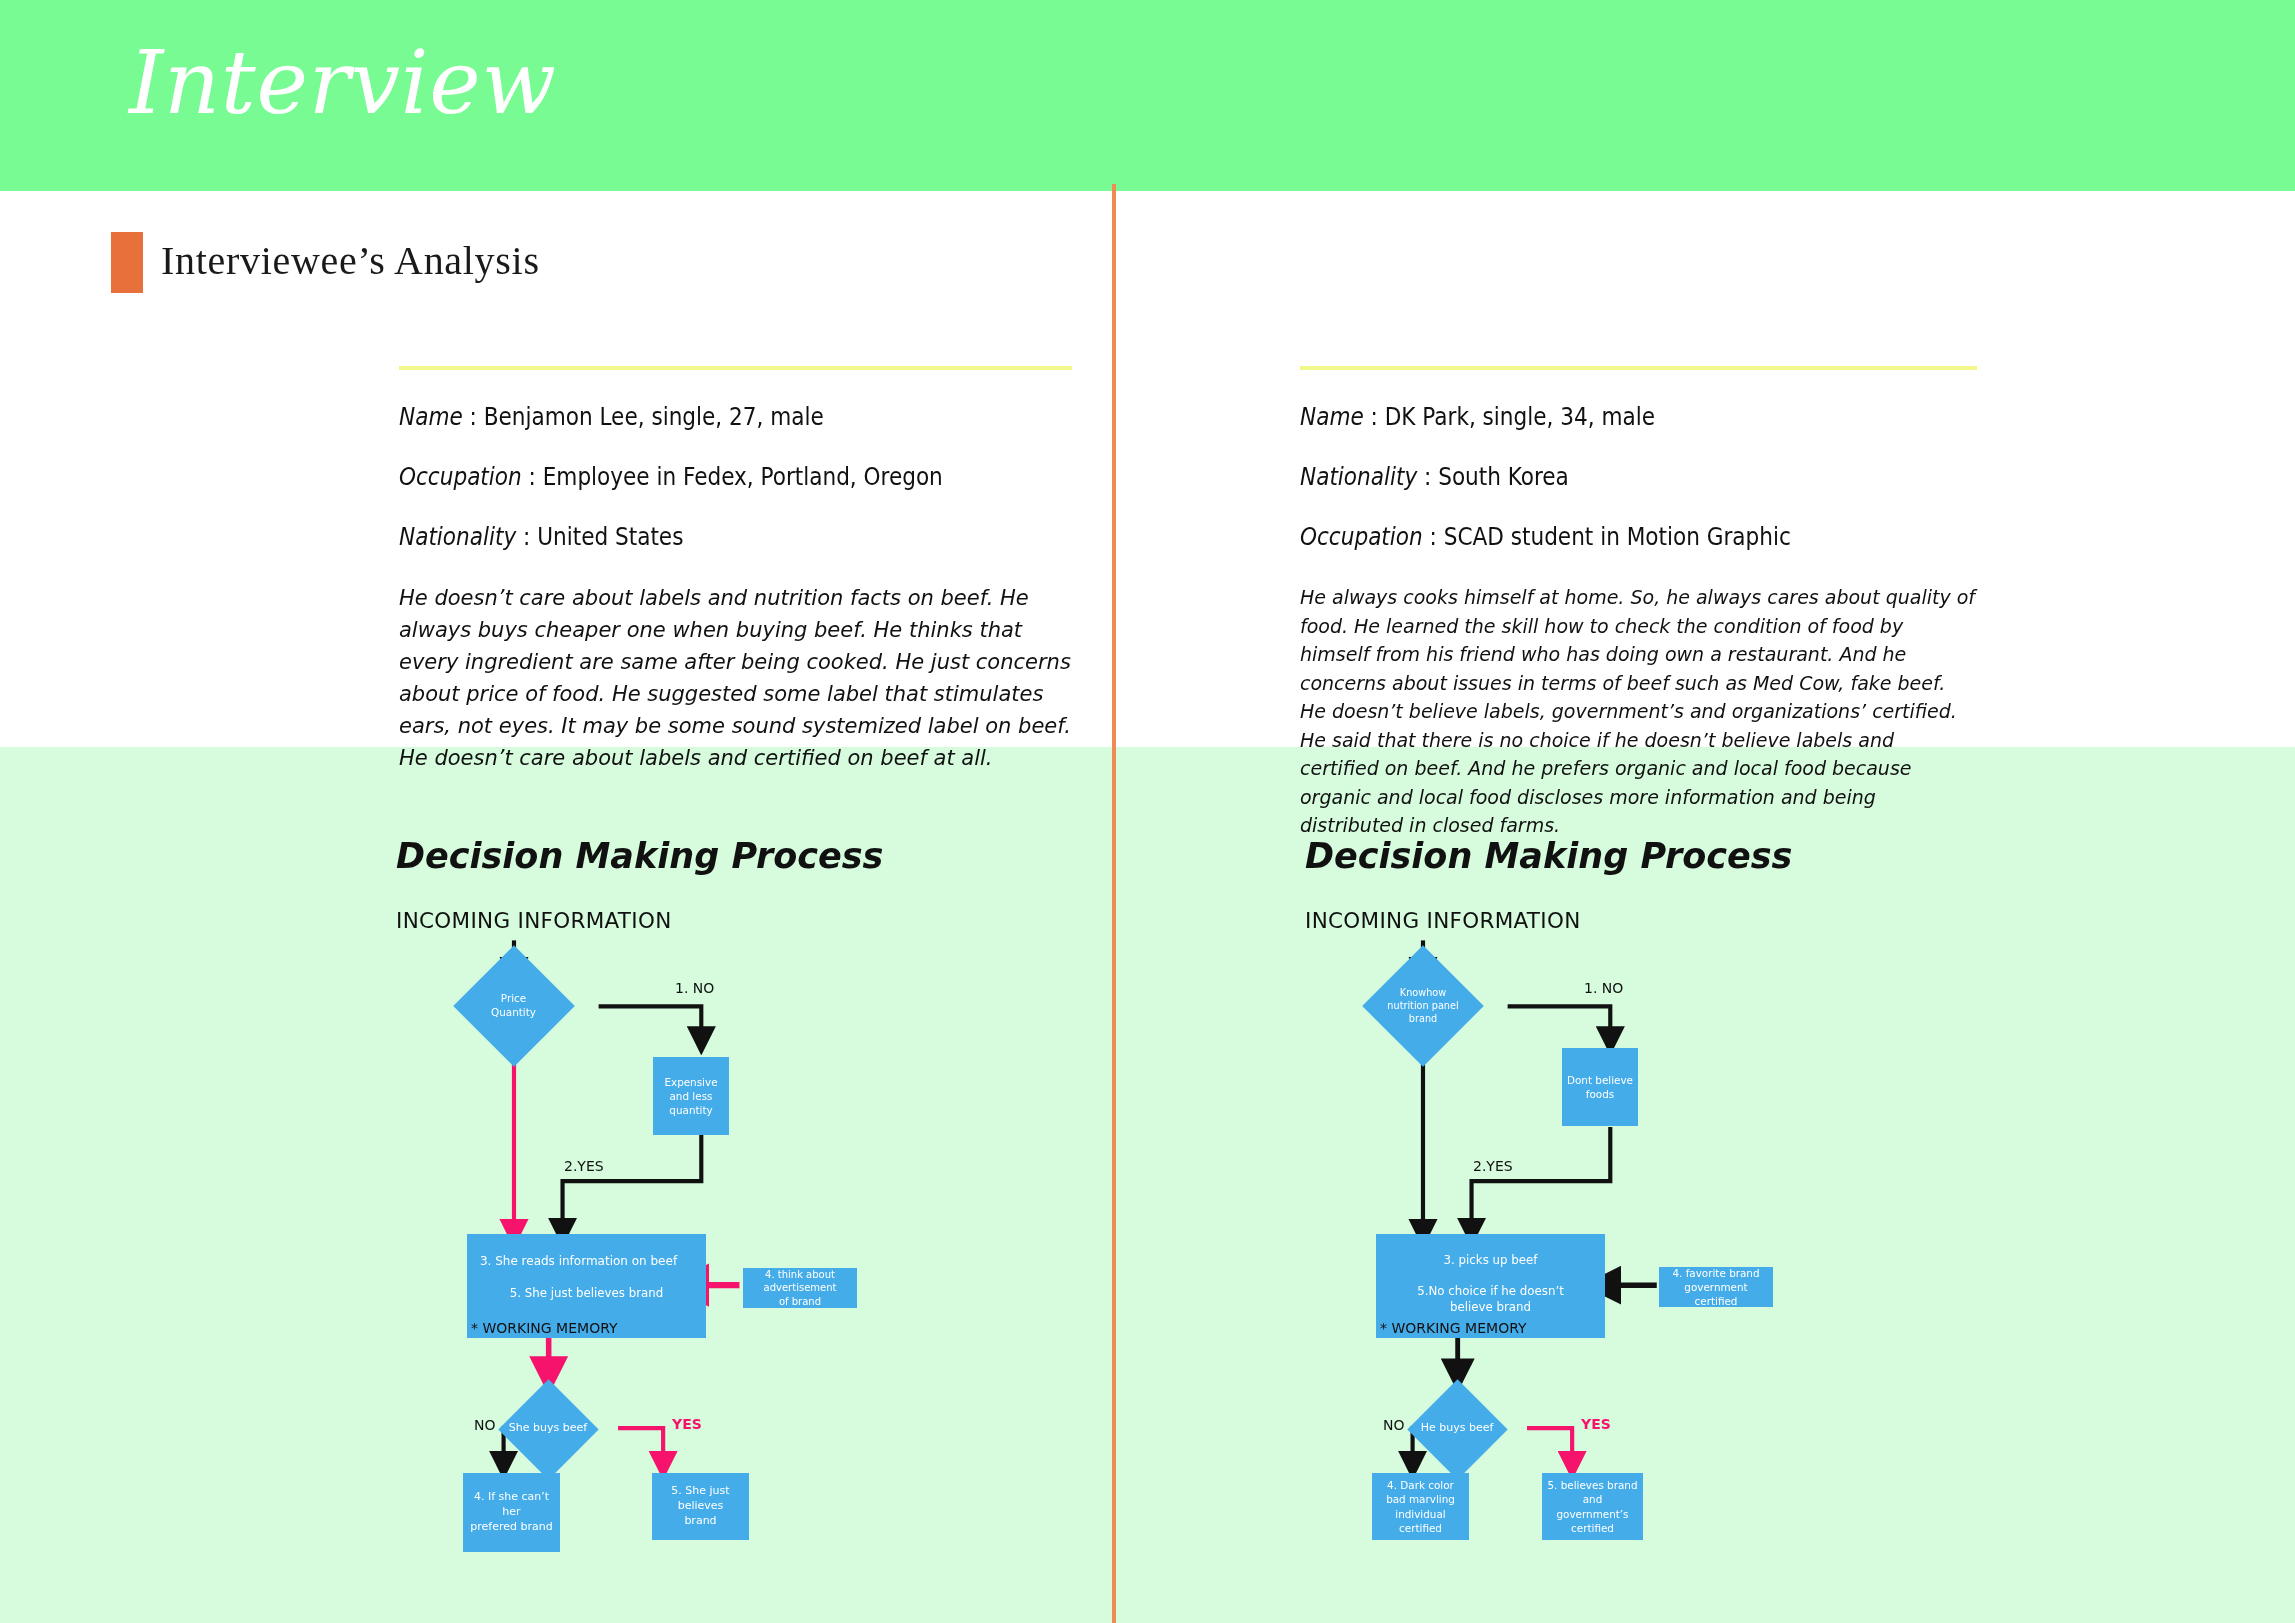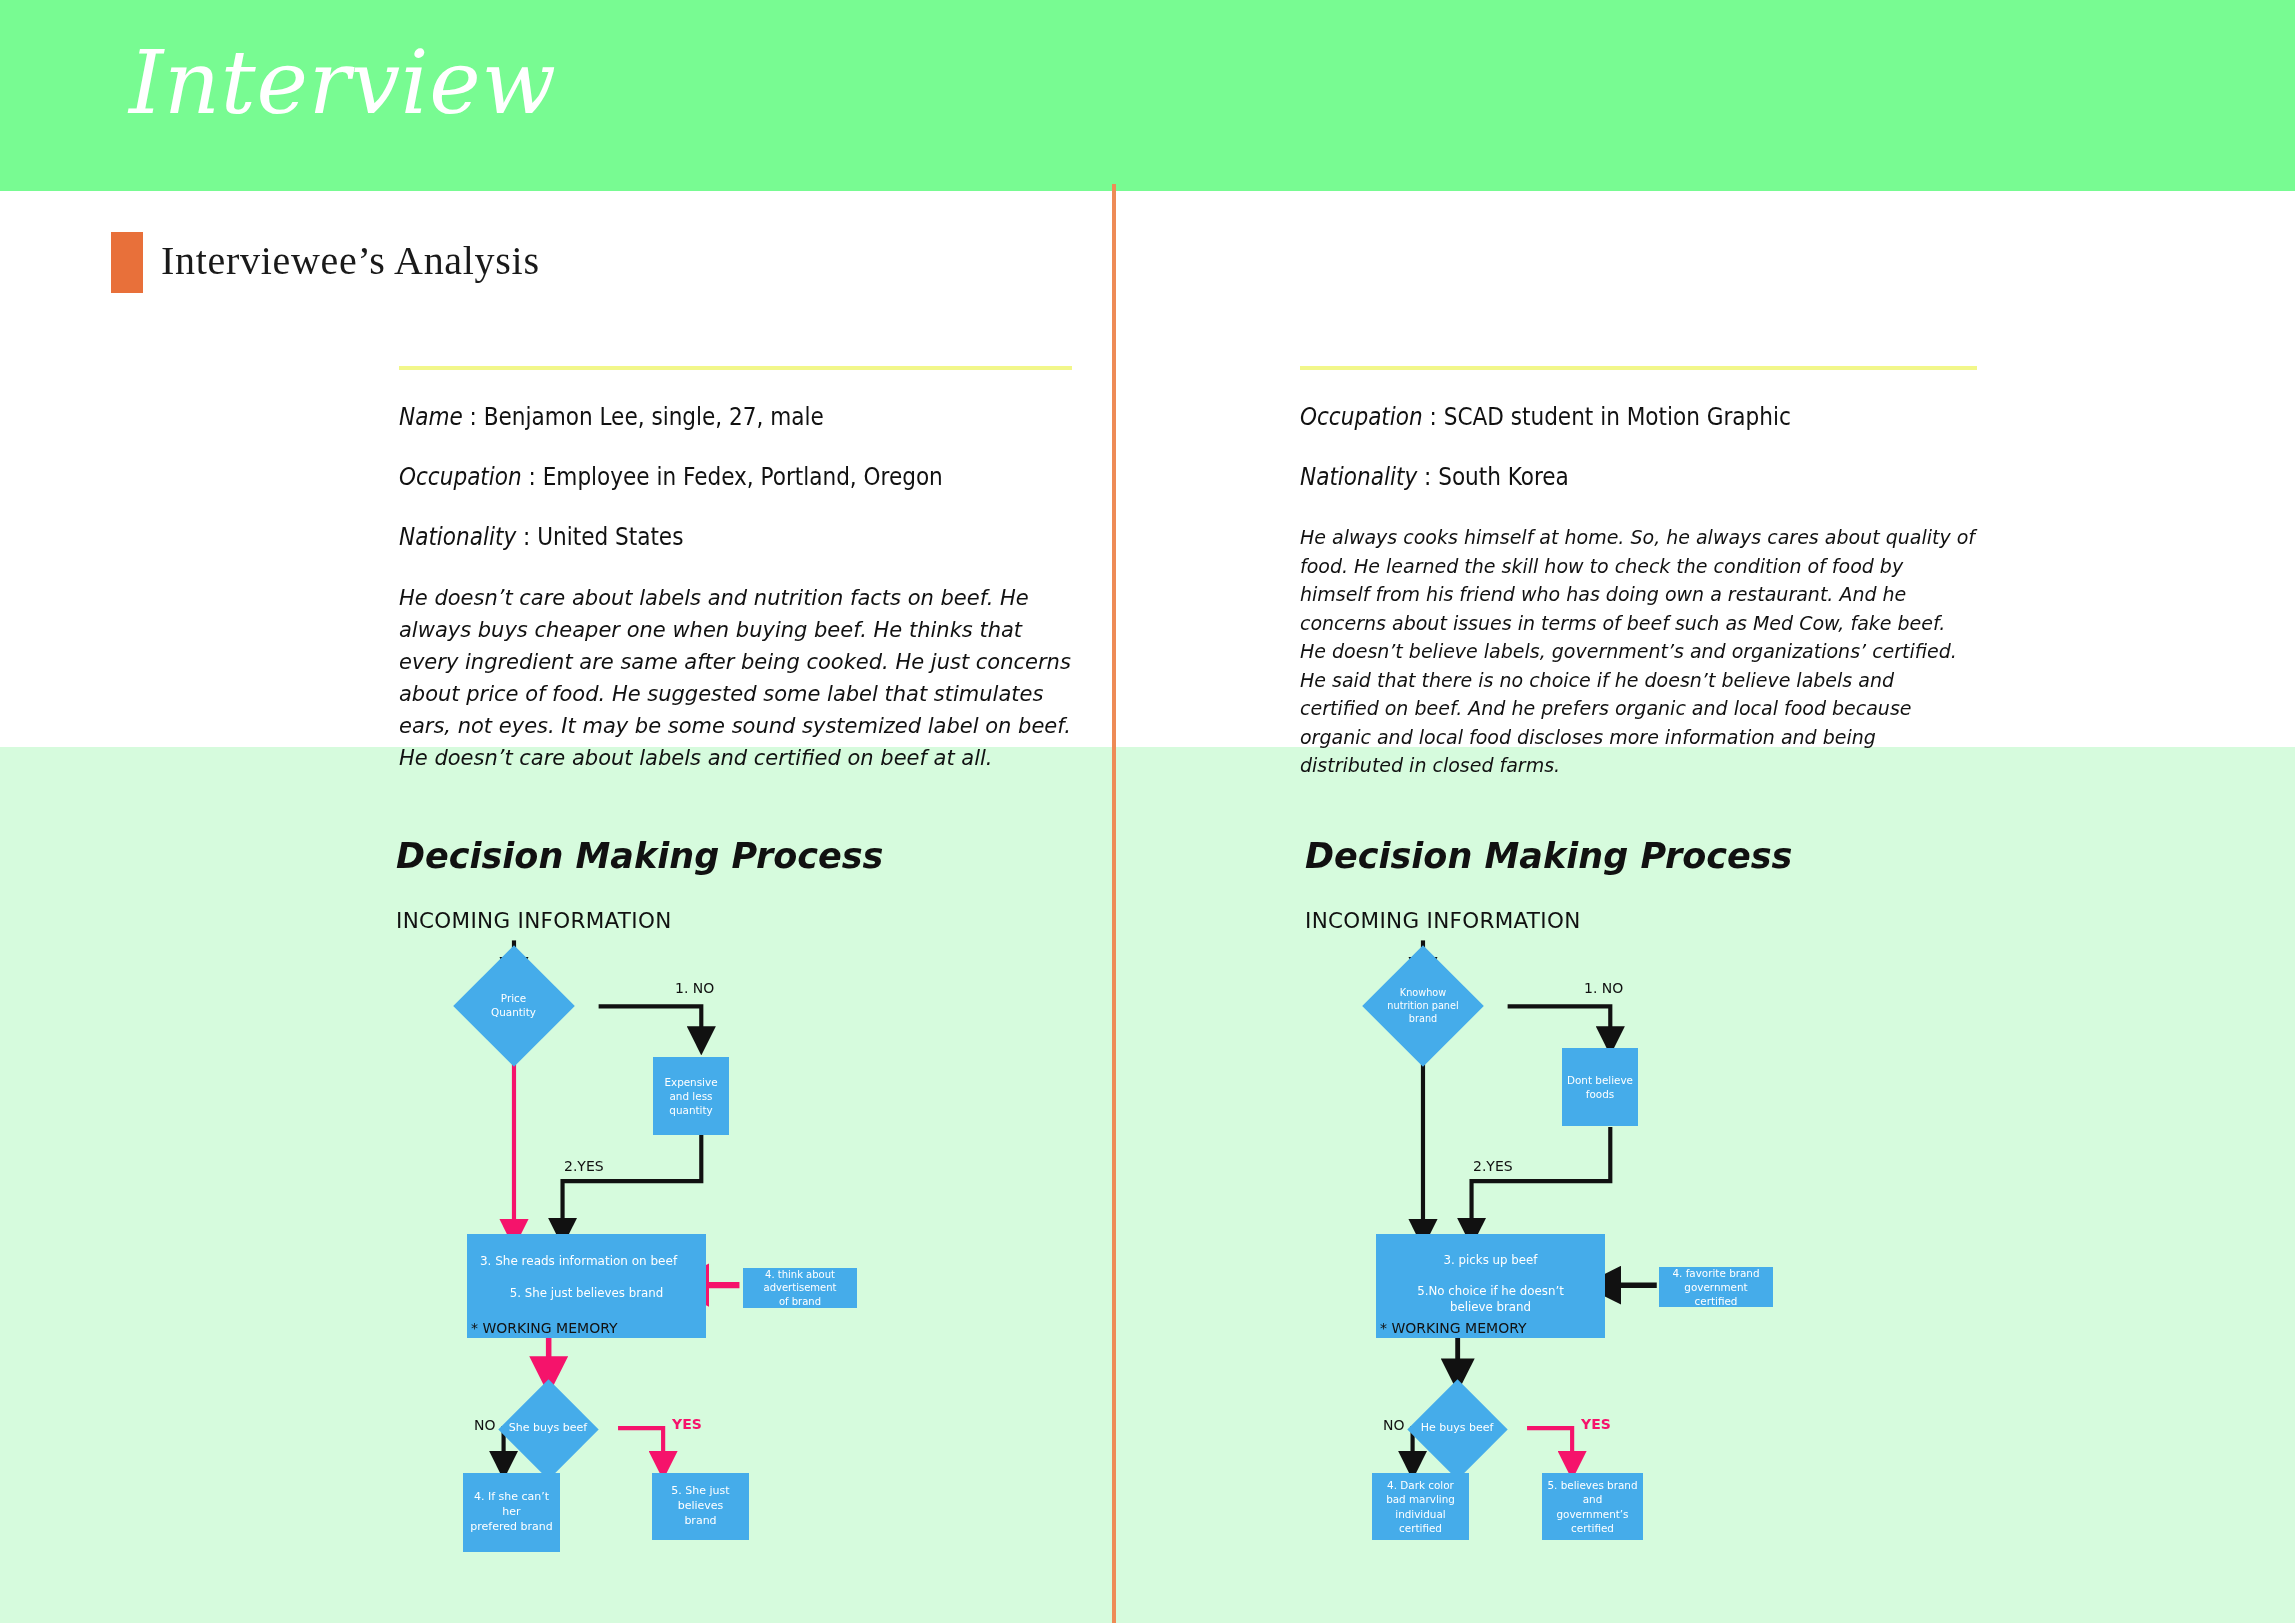--- a/index.html
+++ b/index.html
@@ -219,26 +219,30 @@
         <span>: United States</span>
       </div>
       <div class="summary">He doesn’t care about labels and nutrition facts on beef. He always buys cheaper one when buying beef. He thinks that every ingredient are same after being cooked. He just concerns about price of food. He suggested some label that stimulates ears, not eyes. It may be some sound systemized label on beef. He doesn’t care about labels and certified on beef at all.</div>
     </div>
   </div>
 
   <div class="profile right">
     <div class="rule-yellow"></div>
     <div class="profile-fields">
       <div class="field">
+        <span class="label">Name</span>
+        <span>: DK Park, single, 34, male</span>
+      </div>
+      <div class="field">
+        <span class="label">Nationality</span>
+        <span>: South Korea</span>
+      </div>
+      <div class="field">
         <span class="label">Occupation</span>
         <span>: SCAD student in Motion Graphic</span>
-      </div>
-      <div class="field">
-        <span class="label">Nationality</span>
-        <span>: South Korea</span>
       </div>
       <div class="summary">He always cooks himself at home. So, he always cares about quality of food. He learned the skill how to check the condition of food by himself from his friend who has doing own a restaurant. And he concerns about issues in terms of beef such as Med Cow, fake beef. He doesn’t believe labels, government’s and organizations’ certified. He said that there is no choice if he doesn’t believe labels and certified on beef. And he prefers organic and local food because organic and local food discloses more information and being distributed in closed farms.</div>
     </div>
   </div>
 
   <div class="flow left">
     <div class="flow-title">Decision Making Process</div>
     <div class="flow-incoming">INCOMING INFORMATION</div>
 
     <svg width="798" height="770" viewBox="0 0 1150 1110">

